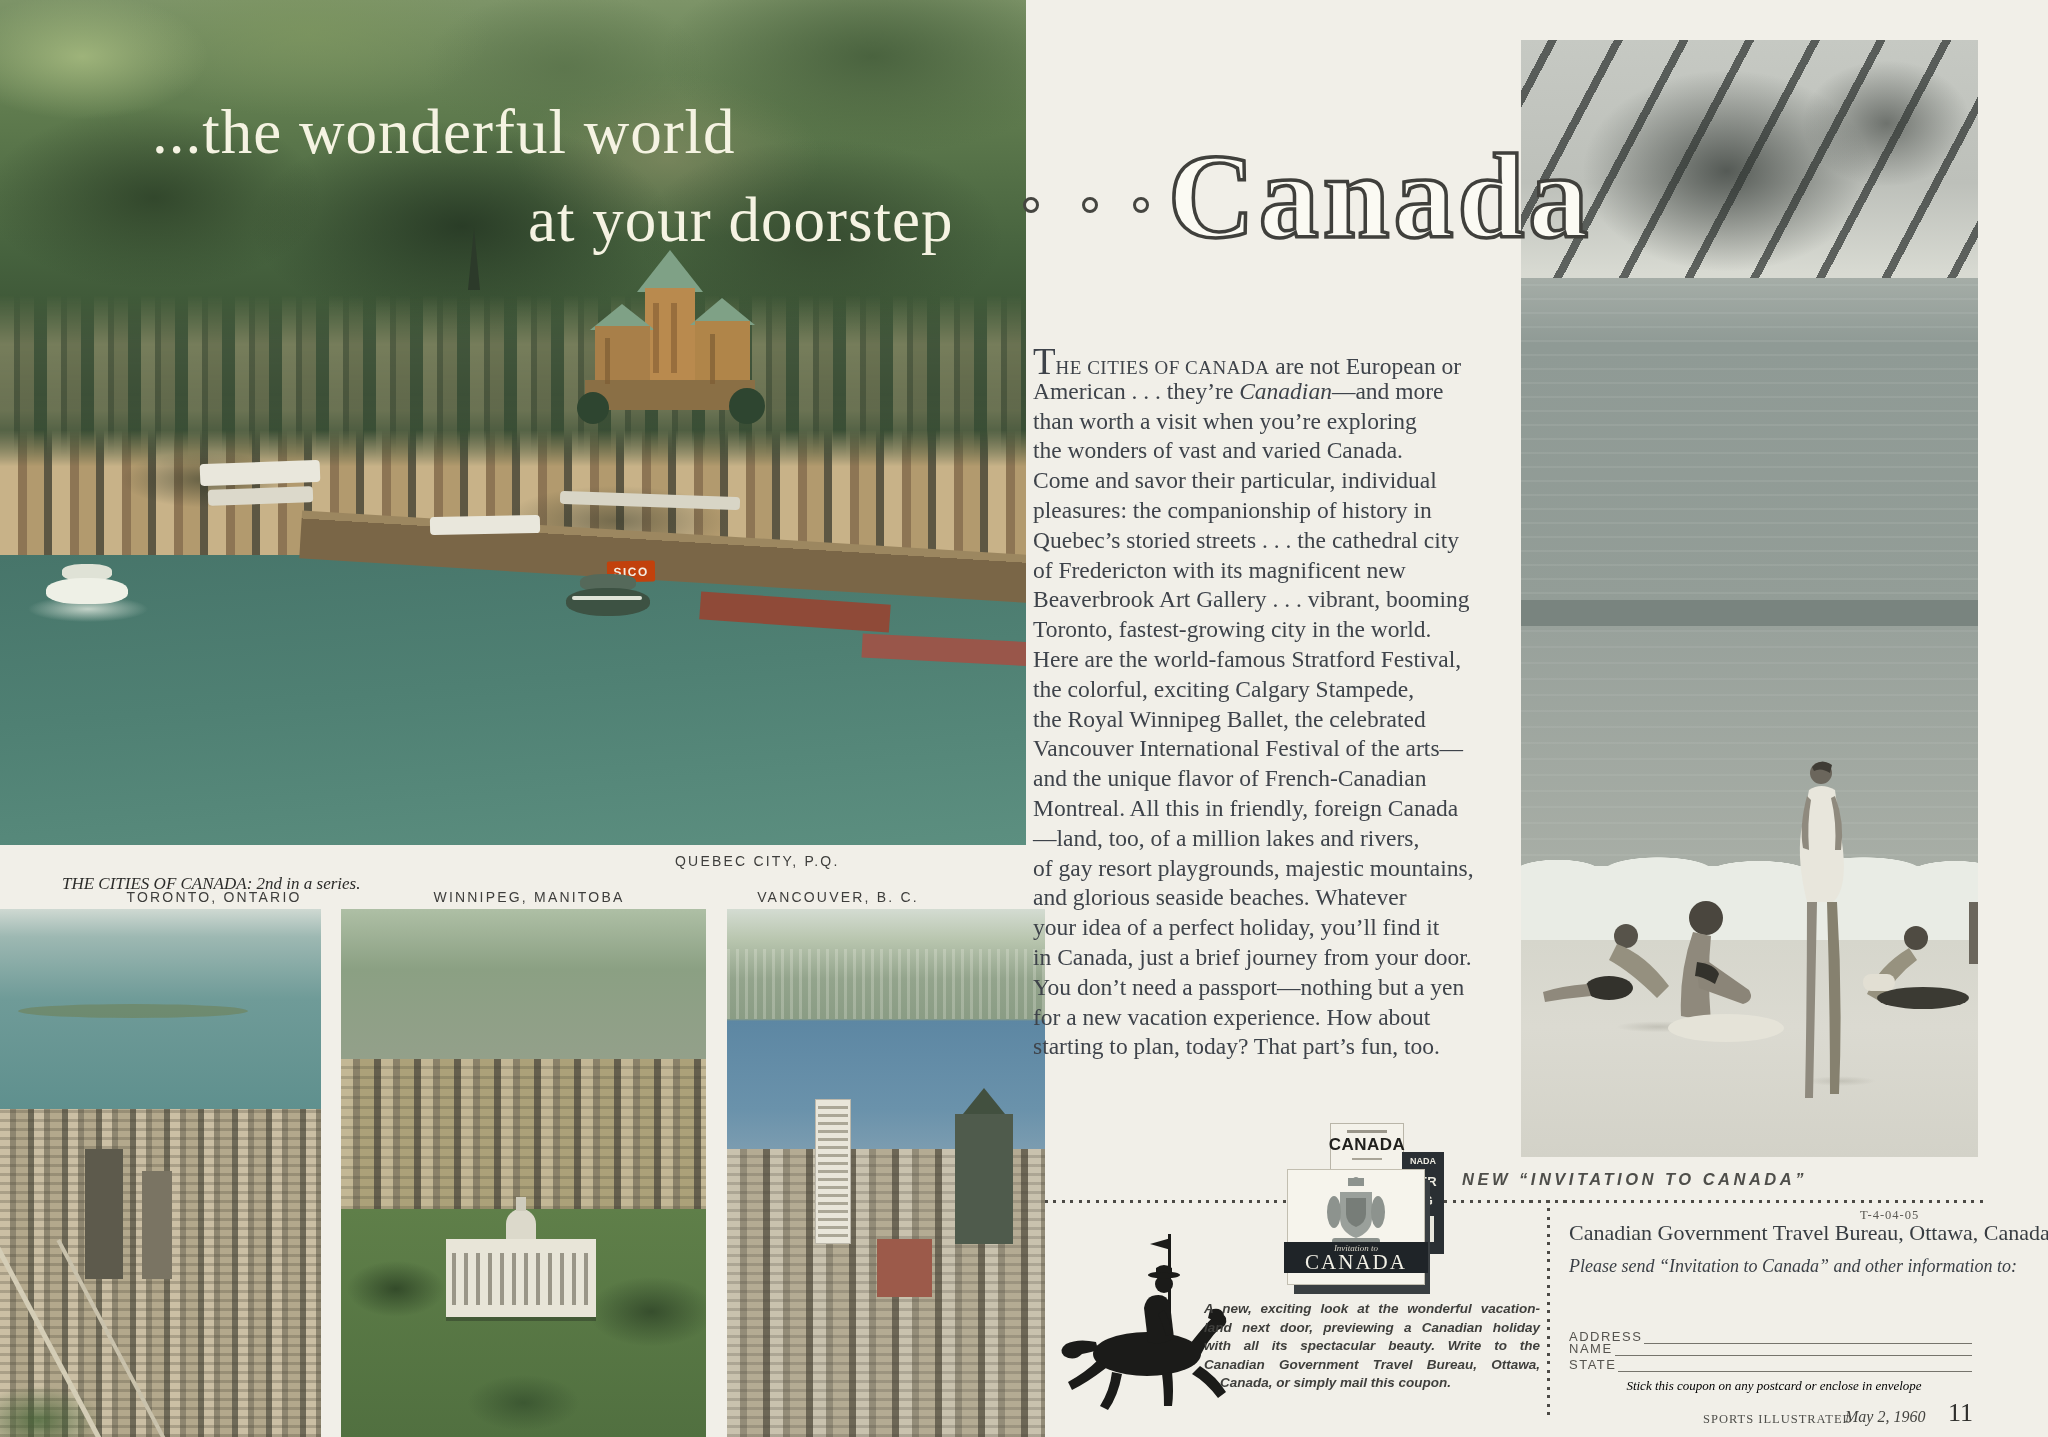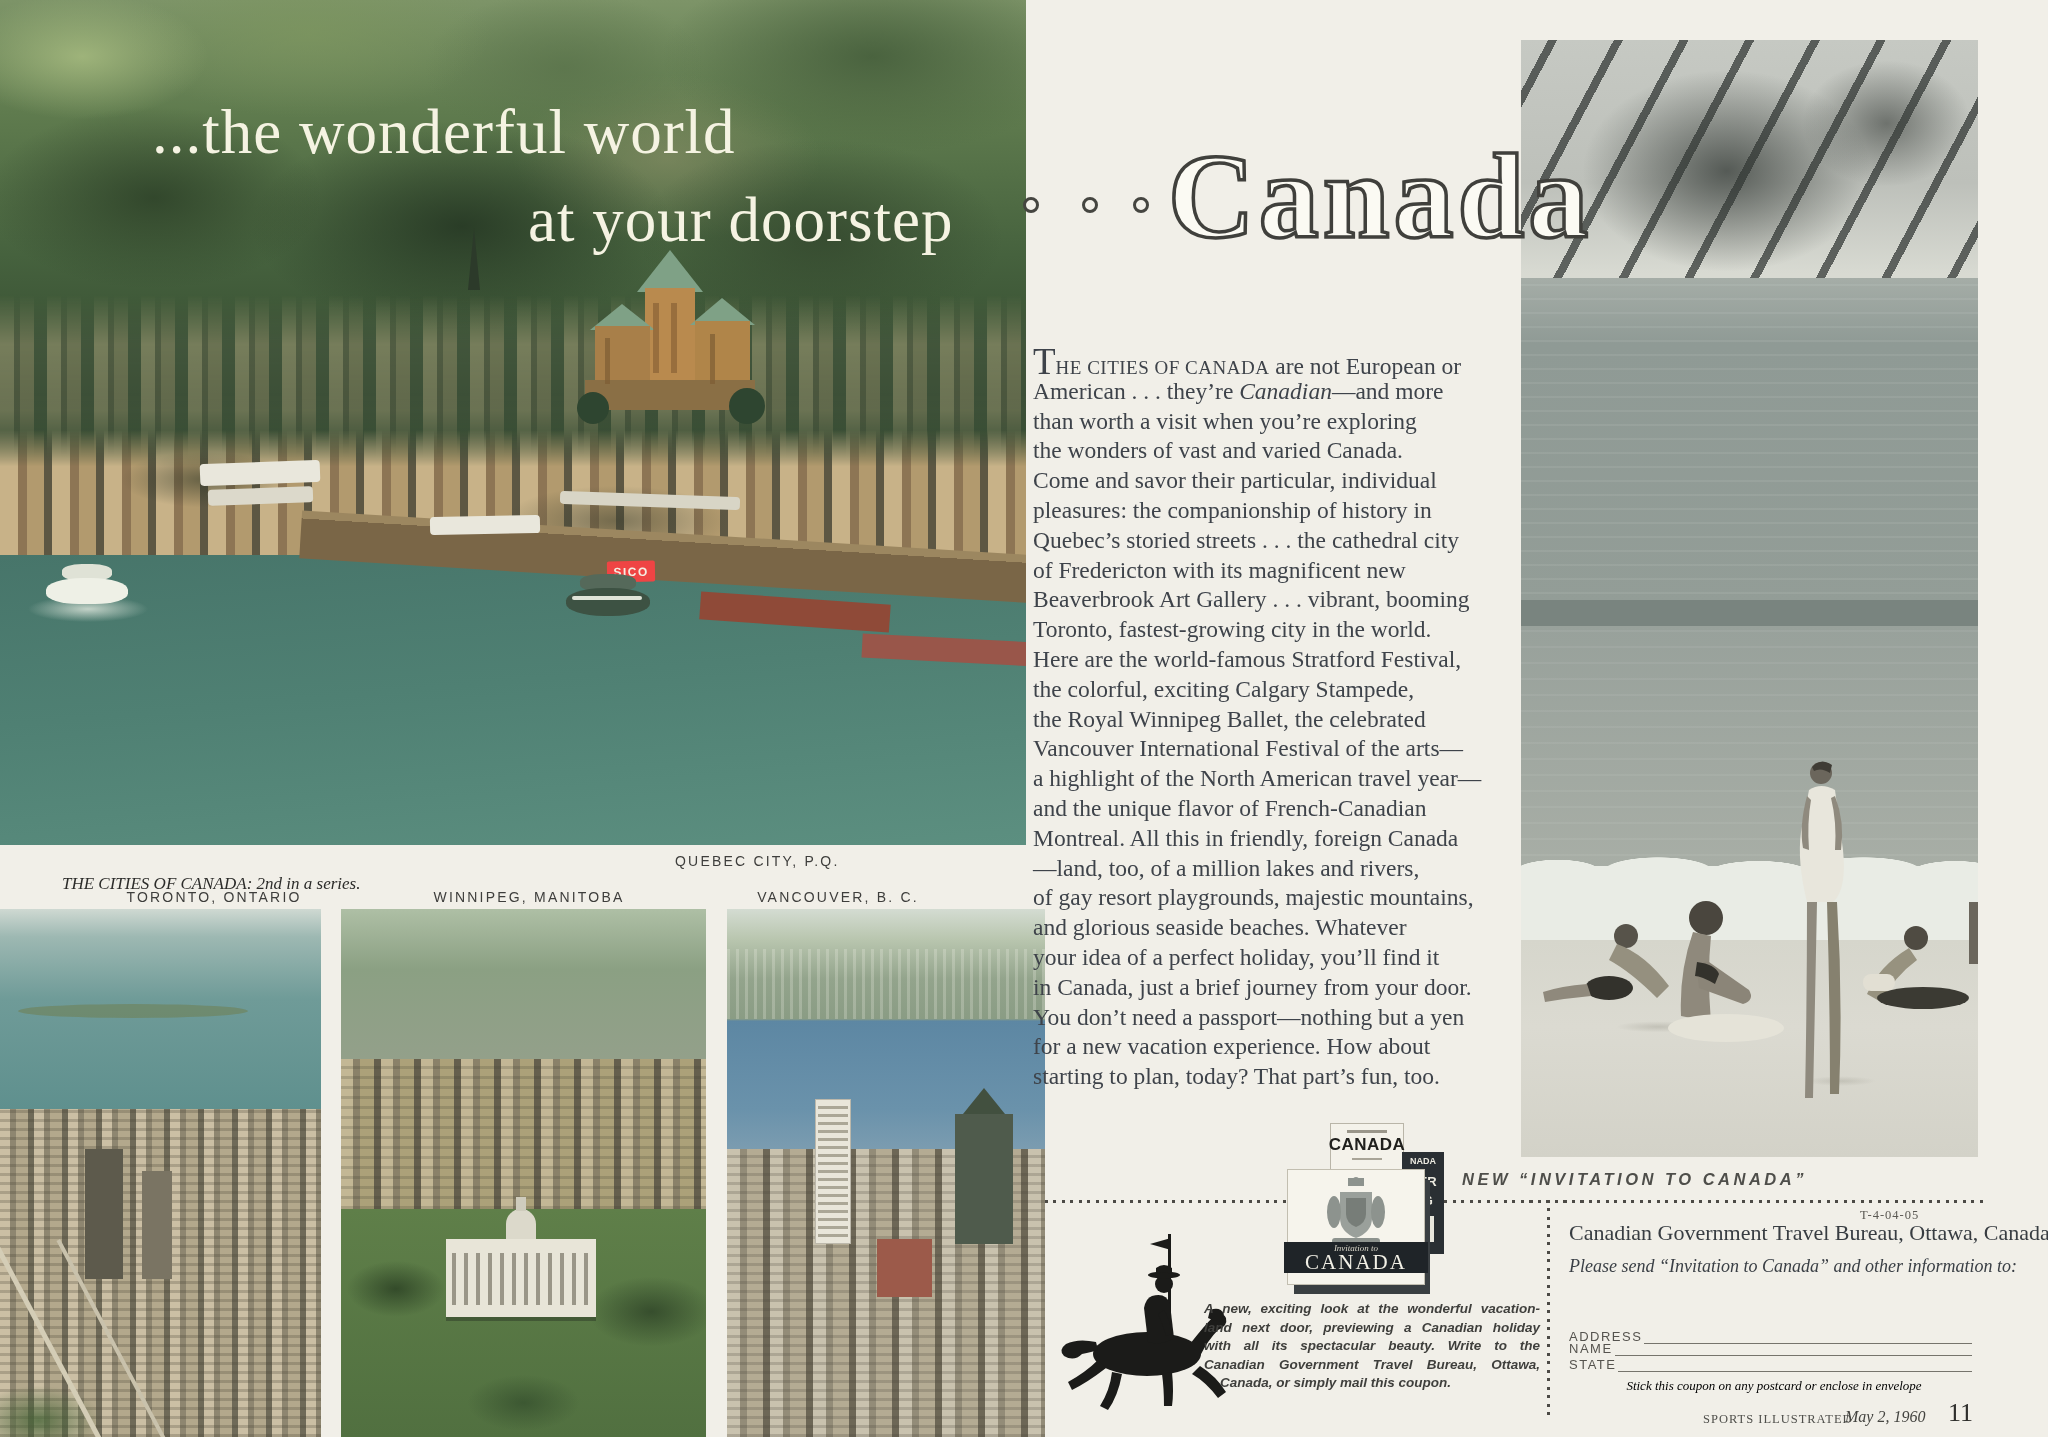--- a/index.html
+++ b/index.html
@@ -43,21 +43,21 @@
   .ship.s3{left:430px;top:516px;width:110px;height:18px;transform:rotate(-1deg);}
   .ship.s4{left:560px;top:494px;width:180px;height:13px;transform:rotate(2deg);background:#d8d5c6;}
   .ferry-white{left:36px;top:548px;width:104px;height:70px;}
   .ferry-white .hull{position:absolute;left:10px;top:30px;width:82px;height:26px;background:#eef0e6;border-radius:45% 45% 40% 40%;}
   .ferry-white .deck{position:absolute;left:26px;top:16px;width:50px;height:17px;background:#dfe2d6;border-radius:40%;}
   .ferry-white .wake{position:absolute;left:-8px;top:48px;width:120px;height:26px;background:radial-gradient(closest-side,rgba(235,240,230,.75),transparent);}
   .ferry-dark{left:556px;top:556px;width:104px;height:74px;}
   .ferry-dark .hull{position:absolute;left:10px;top:32px;width:84px;height:28px;background:#3d5243;border-radius:45%;}
   .ferry-dark .stripe{position:absolute;left:16px;top:40px;width:70px;height:4px;background:#dfe4d8;border-radius:2px;}
   .ferry-dark .deck{position:absolute;left:24px;top:18px;width:56px;height:18px;background:#55695a;border-radius:40%;}
-  .sico-sign{left:607px;top:561px;width:48px;height:21px;background:#ef4444;border-radius:2px;
+  .sico-sign{left:607px;top:561px;width:48px;height:21px;background:#c2410c;border-radius:2px;
     transform:rotate(-1deg);display:flex;align-items:center;justify-content:center;
     color:#f4ede2;font-family:"Liberation Sans",sans-serif;font-weight:bold;font-size:12px;letter-spacing:1.5px;}
   .spire{left:468px;top:228px;width:0;height:0;border-left:6px solid transparent;border-right:6px solid transparent;border-bottom:62px solid #2c3a2a;}
 
   
   .headline{color:#f5f3e2;font-size:63px;letter-spacing:1px;z-index:6;white-space:nowrap;}
   .hl1{left:152px;top:96px;}
   .hl2{left:528px;top:184px;}
   .ellipsis-dot{width:10px;height:10px;border:3px solid #454540;border-radius:50%;background:rgba(245,245,238,.35);z-index:7;}
   .brand{left:1168px;top:128px;font-size:120px;font-weight:bold;letter-spacing:4px;color:#fbfaf3;
@@ -303,21 +303,20 @@
     <div class="body-line">Come and savor their particular, individual</div>
     <div class="body-line">pleasures: the companionship of history in</div>
     <div class="body-line">Quebec’s storied streets . . . the cathedral city</div>
     <div class="body-line">of Fredericton with its magnificent new</div>
     <div class="body-line">Beaverbrook Art Gallery . . . vibrant, booming</div>
     <div class="body-line">Toronto, fastest-growing city in the world.</div>
     <div class="body-line">Here are the world-famous Stratford Festival,</div>
     <div class="body-line">the colorful, exciting Calgary Stampede,</div>
     <div class="body-line">the Royal Winnipeg Ballet, the celebrated</div>
     <div class="body-line">Vancouver International Festival of the arts—</div>
-    <div class="body-line">a highlight of the North American travel year—</div>
     <div class="body-line">and the unique flavor of French-Canadian</div>
     <div class="body-line">Montreal. All this in friendly, foreign Canada</div>
     <div class="body-line">—land, too, of a million lakes and rivers,</div>
     <div class="body-line">of gay resort playgrounds, majestic mountains,</div>
     <div class="body-line">and glorious seaside beaches. Whatever</div>
     <div class="body-line">your idea of a perfect holiday, you’ll find it</div>
     <div class="body-line">in Canada, just a brief journey from your door.</div>
     <div class="body-line">You don’t need a passport—nothing but a yen</div>
     <div class="body-line">for a new vacation experience. How about</div>
     <div class="body-line">starting to plan, today? That part’s fun, too.</div>

